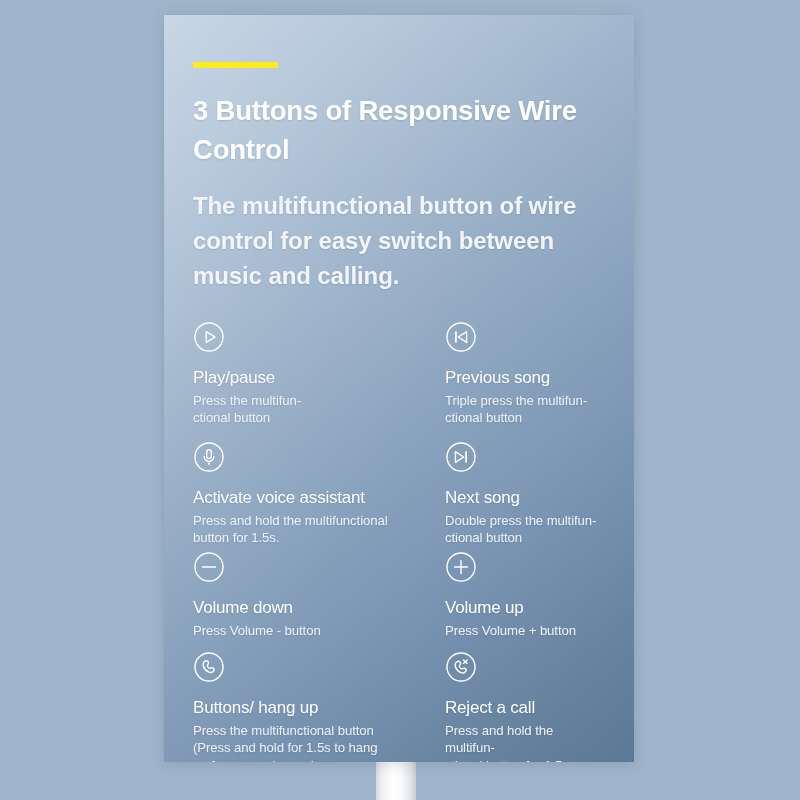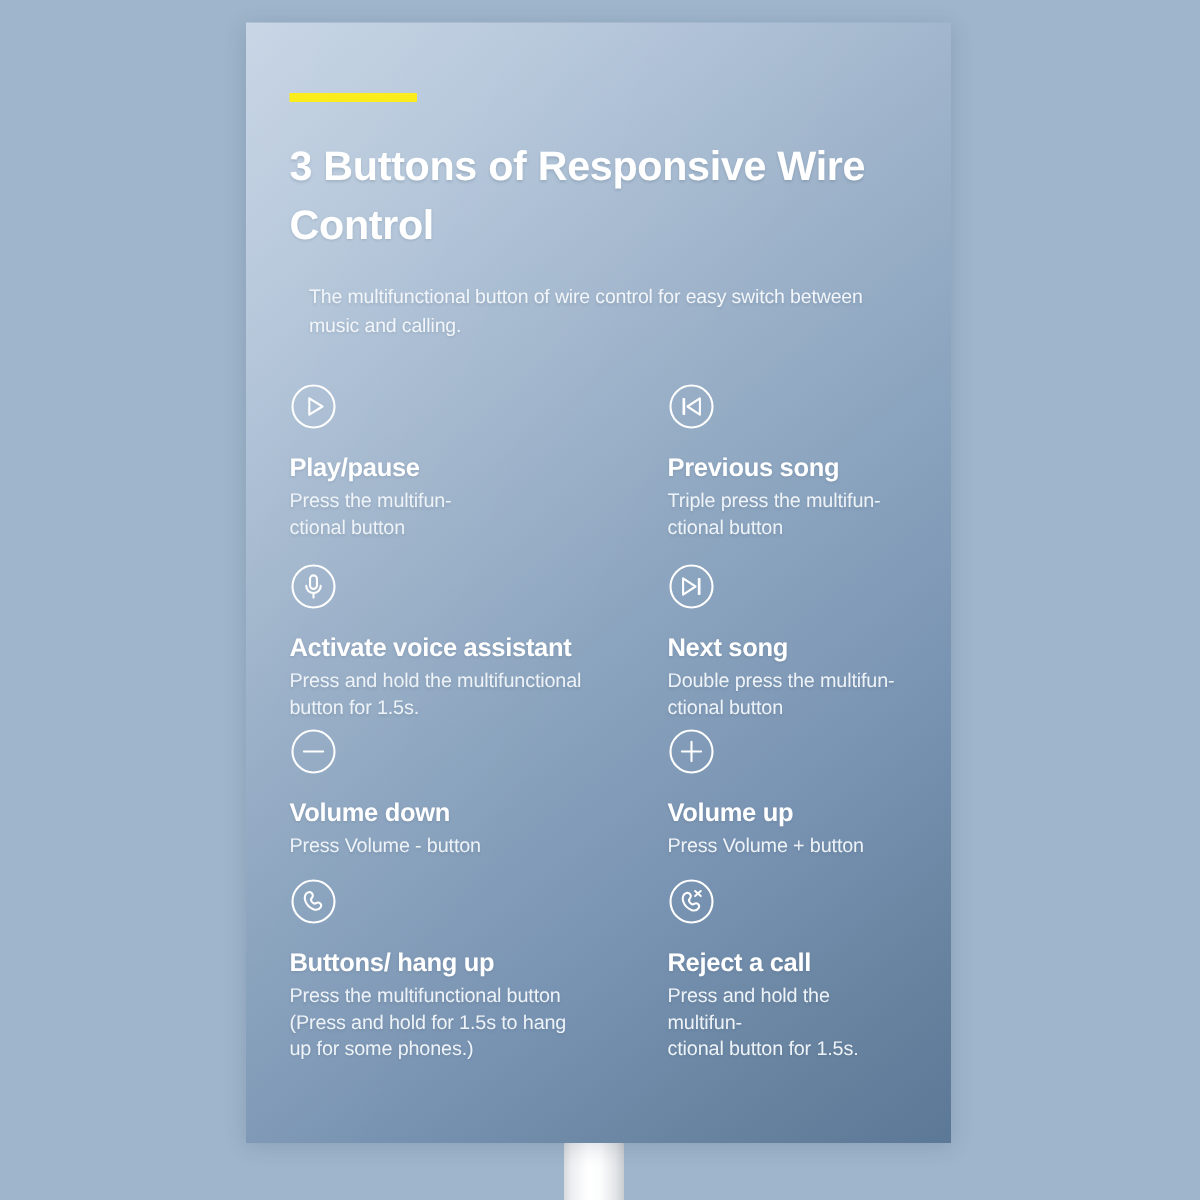--- a/index.html
+++ b/index.html
@@ -95,27 +95,26 @@
     font-size: 27.5px;
     font-weight: bold;
     line-height: 1.42;
     letter-spacing: -0.2px;
     margin-bottom: 20px;
     text-shadow: 0 1px 2px rgba(50,70,95,.18);
   }
 
   .subhead {
     color: #f2f6fa;
-    font-size: 13px;
-    font-weight: 400;
+    font-size: 24px;
+    font-weight: 700;
     line-height: 1.45;
     letter-spacing: -0.1px;
     margin-bottom: 28px;
     text-shadow: 0 1px 2px rgba(50,70,95,.15);
-    margin-left: 13px;
   }
 
   
   .grid {
     display: grid;
     grid-template-columns: 252px 1fr;
   }
 
   .feature {
     padding-bottom: 6px;
@@ -128,21 +127,21 @@
   .icon-wrap {
     width: 32px;
     height: 32px;
     margin-bottom: 14px;
   }
   .icon-wrap svg { display: block; }
 
   .feat-title {
     color: #ffffff;
     font-size: 17px;
-    font-weight: bold;
+    font-weight: normal;
     line-height: 1.25;
     margin-bottom: 3px;
     letter-spacing: -0.2px;
     text-shadow: 0 1px 2px rgba(50,70,95,.16);
   }
 
   .feat-desc {
     color: #eef3f8;
     font-size: 13.2px;
     font-weight: 400;

